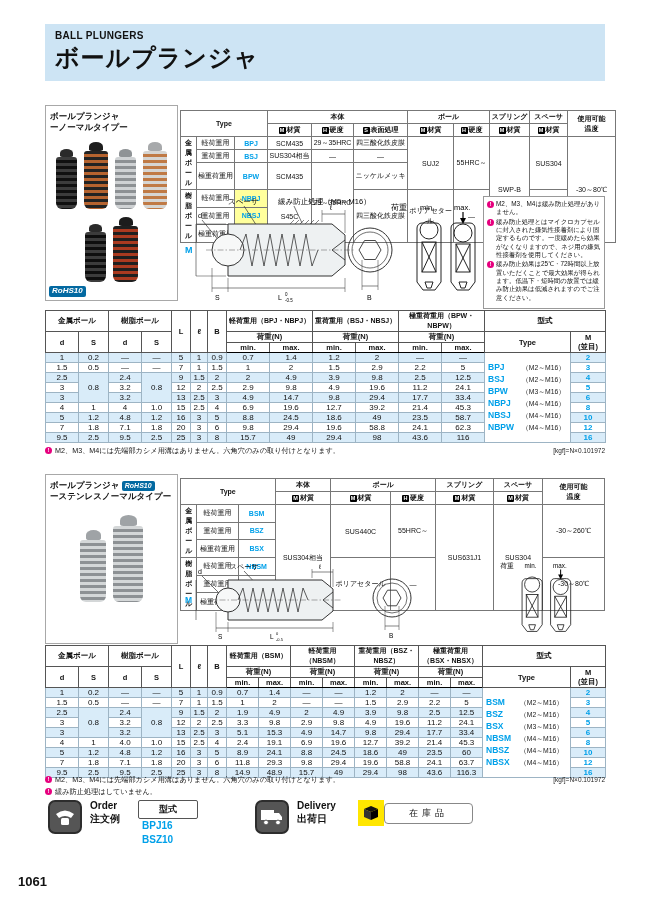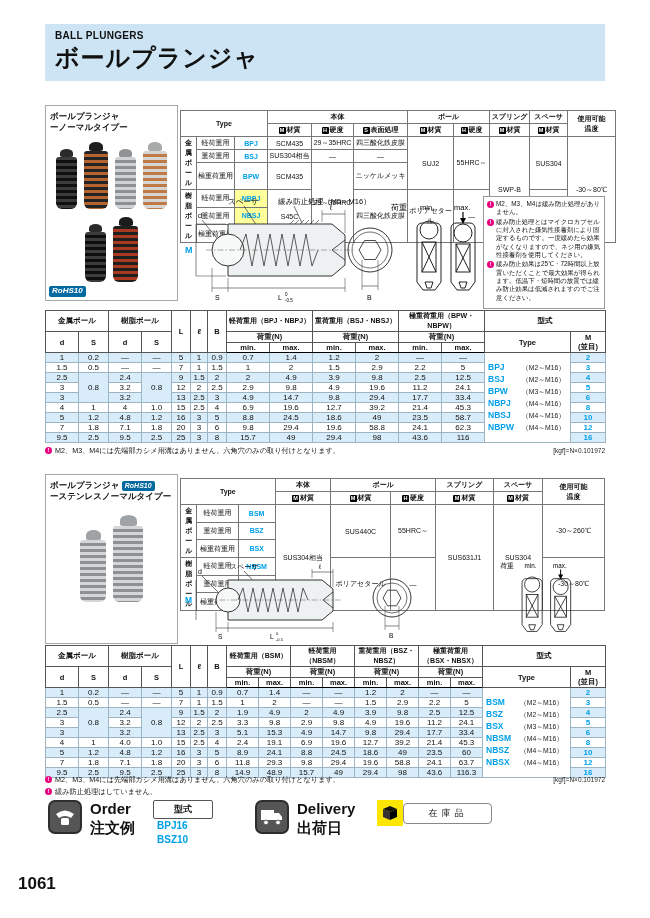--- a/index.html
+++ b/index.html
@@ -54,27 +54,27 @@
         font-size:5.5px;line-height:7px;text-align:center;font-weight:bold;margin-top:1px}
   .fnote{display:flex;gap:3px;font-size:7.2px;align-items:flex-start;margin-bottom:2px}
   .kgf{font-size:6.5px;color:#222}
 
   
   svg text{font-family:"Liberation Sans",sans-serif}
 
   
   .tile{width:34px;height:34px;background:#555;border:2px solid #2d2d2d;border-radius:7px;
         display:flex;align-items:center;justify-content:center;box-sizing:border-box}
-  .ftxt{font-size:15px;font-weight:bold;line-height:1.25}
+  .ftxt{font-size:10px;font-weight:bold;line-height:1.25}
   .modelbox{border:1.5px solid #555;border-radius:2px;width:58px;text-align:center;
             font-size:9px;font-weight:bold;padding:2px 0;background:#fff}
   .modelcode{color:#00a0e9;font-weight:bold;font-size:10px;line-height:1.4;text-align:left}
   .stock-tile{width:26px;height:26px;background:#ffe600;display:flex;align-items:center;justify-content:center}
   .stock-pill{border:1px solid #888;border-radius:4px;padding:3px 24px;font-size:9px;letter-spacing:4px;background:#fff}
-  .pagenum{font-size:17px;font-weight:bold}
+  .pagenum{font-size:13px;font-weight:bold}
 </style>
 </head>
 <body>
 
 <div id="page">
 
   <div class="abs titlebar">
     <div class="title-en">BALL PLUNGERS</div>
     <div class="title-ja">ボールプランジャ</div>
   </div>

